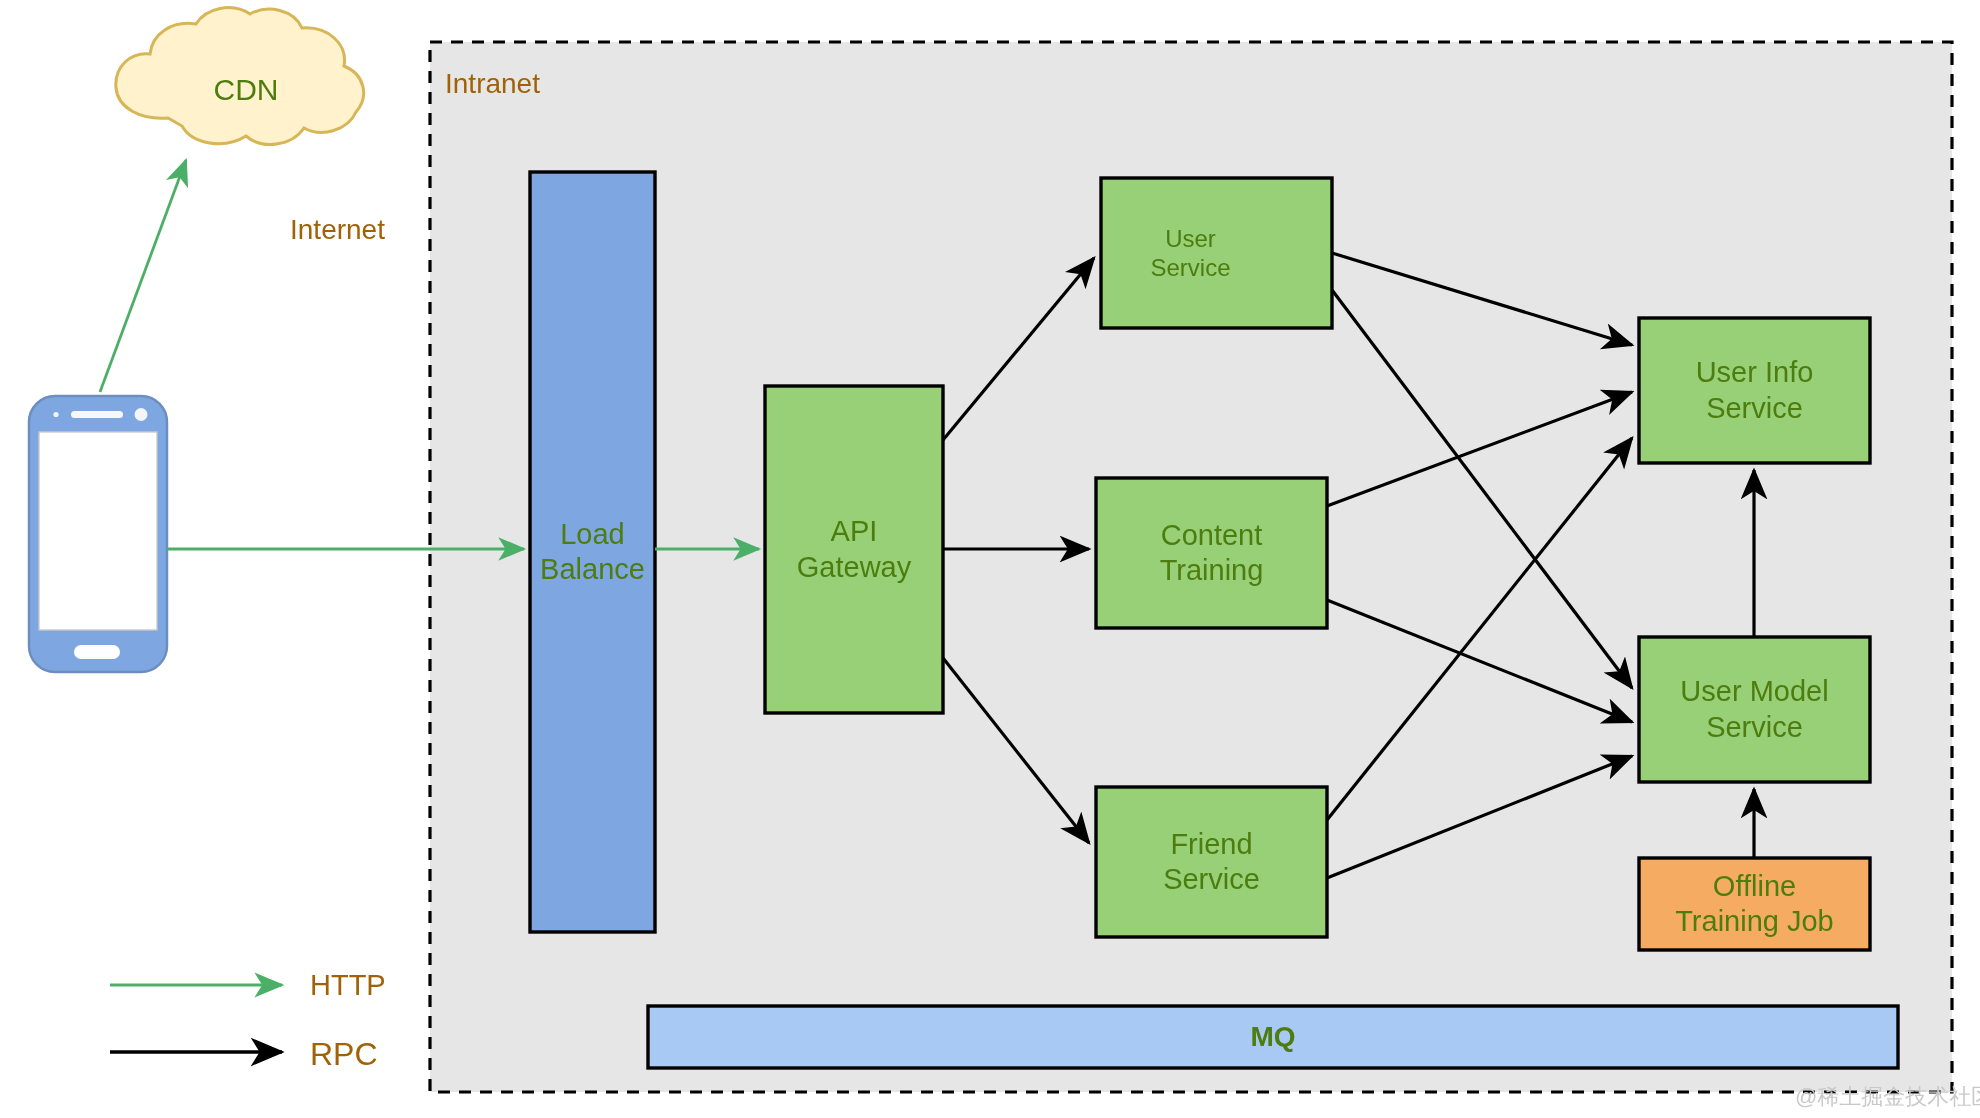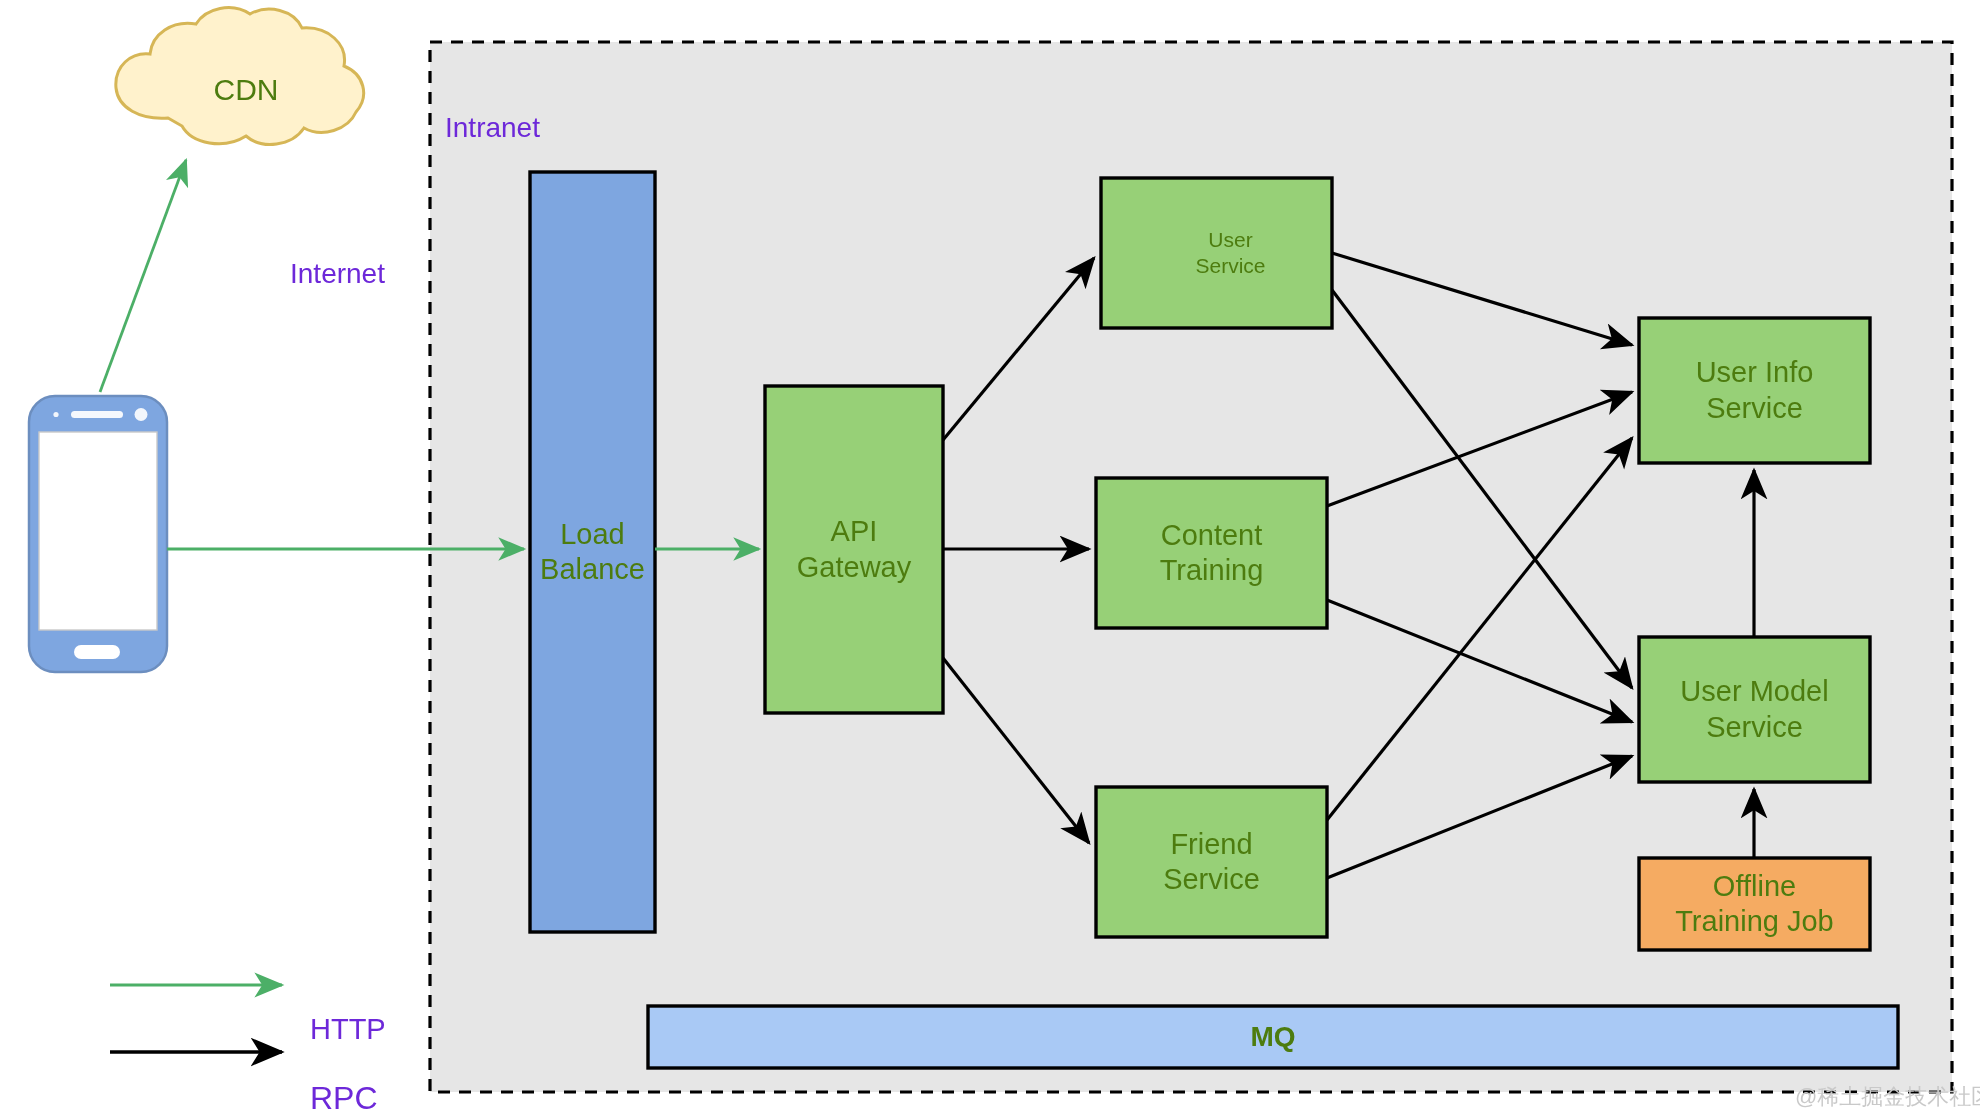--- a/index.html
+++ b/index.html
@@ -29,23 +29,22 @@
     align-items: center;
     justify-content: center;
     text-align: center;
     color: #4d7c0f;
     line-height: 1.22;
     pointer-events: none;
     white-space: pre-line;
   }
   .plain-label {
     position: absolute;
-    color: #6d28d9;
+    color: #a16207;
     white-space: nowrap;
-    margin-top: 44px;
   }
   .watermark {
     position: absolute;
     color: #c9c9c9;
     white-space: nowrap;
     font-size: 22px;
   }
 </style>
 </head>
 <body>
@@ -141,21 +140,21 @@
   <div class="plain-label" style="left:290px; top:214px; font-size:28px;">Internet</div>
 
   <div class="plain-label" style="left:445px; top:68px; font-size:28px;">Intranet</div>
 
   <div class="node-label" style="left:530px; top:172px; width:125px; height:760px; font-size:29px;">Load
 Balance</div>
 
   <div class="node-label" style="left:765px; top:386px; width:178px; height:327px; font-size:29px;">API
 Gateway</div>
 
-  <div class="node-label" style="left:1115px; top:178px; width:231px; height:150px; font-size:21px;">User
+  <div class="node-label" style="left:1075px; top:178px; width:231px; height:150px; font-size:24px;">User
 Service</div>
 
   <div class="node-label" style="left:1096px; top:478px; width:231px; height:150px; font-size:29px;">Content
 Training</div>
 
   <div class="node-label" style="left:1096px; top:787px; width:231px; height:150px; font-size:29px;">Friend
 Service</div>
 
   <div class="node-label" style="left:1639px; top:318px; width:231px; height:145px; font-size:29px;">User Info
 Service</div>

